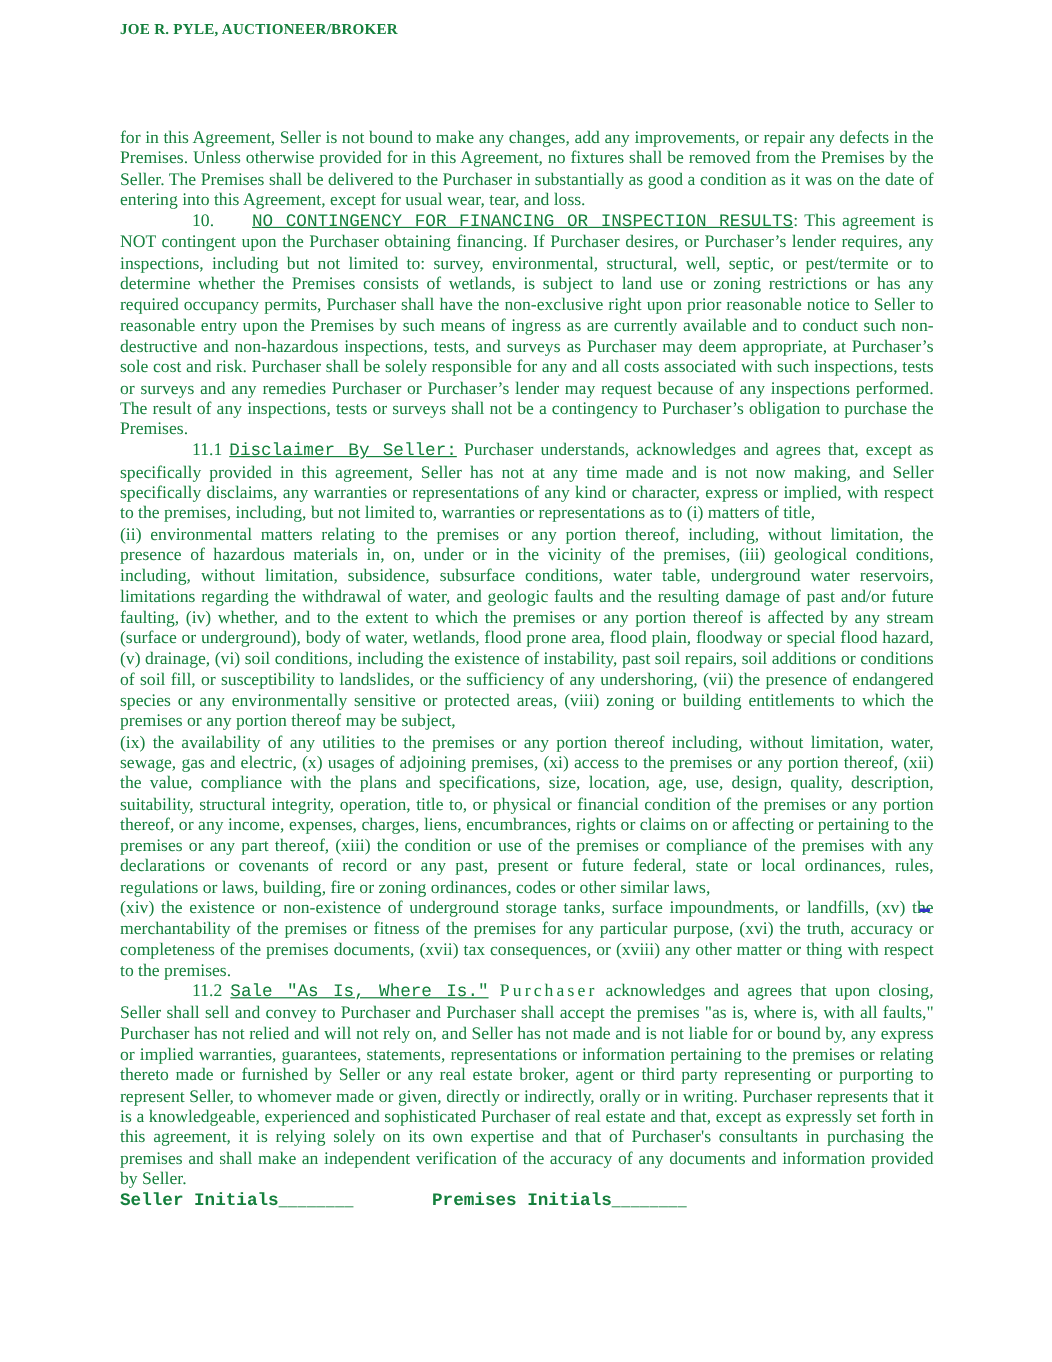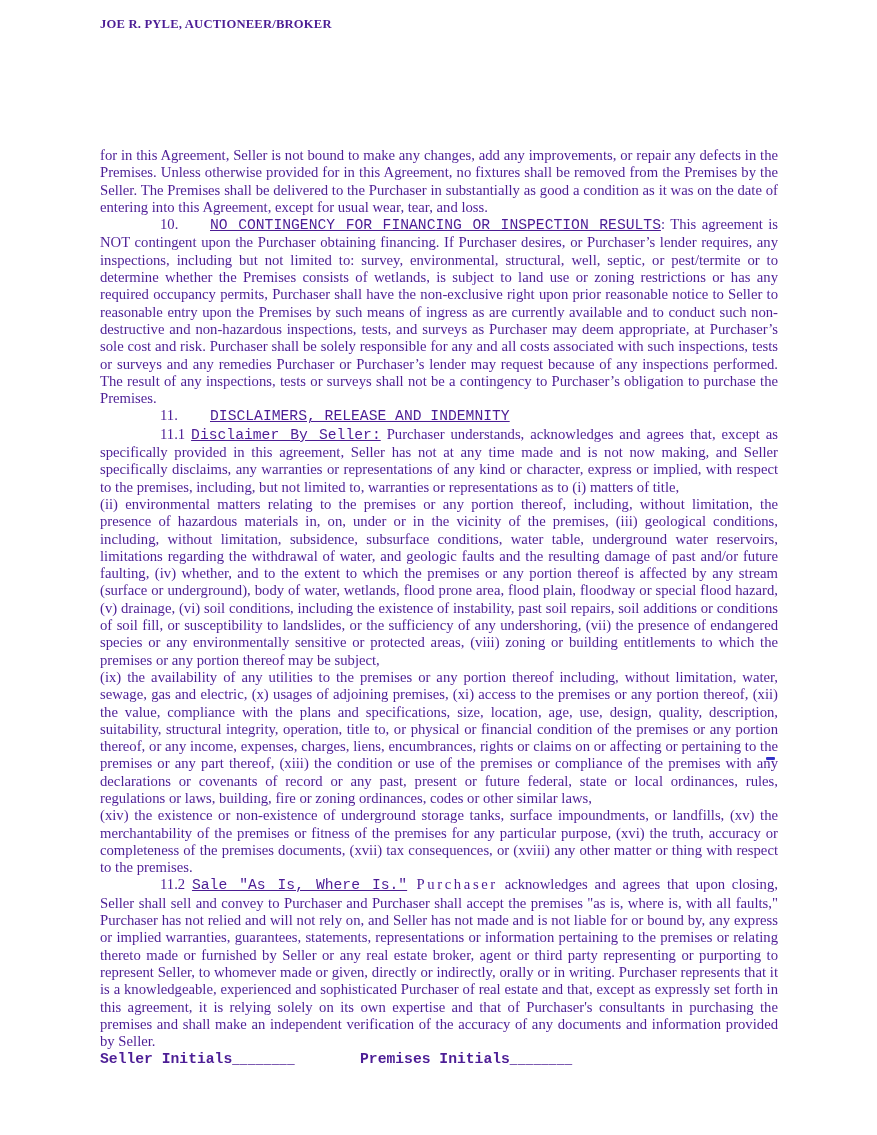--- a/index.html
+++ b/index.html
@@ -1,31 +1,31 @@
 <!DOCTYPE html>
 <html><head>
 <meta charset="utf-8">
 <style>
   html,body{margin:0;padding:0;background:#ffffff;}
   .page{
     position:relative;
     width:837px;height:1135px;
     background:#ffffff;
-    color:#4c1d95;
+    color:#15803d;
     font-family:"Liberation Serif","DejaVu Serif",serif;
     font-size:14.7px;
     line-height:17.3px;
     overflow:hidden;
   }
   .doc-header{
     position:absolute;left:100px;top:16px;
     font-weight:bold;font-size:12.6px;letter-spacing:.2px;
   }
   .content{
-    position:absolute;left:100px;top:107px;width:678px;margin-top:40px;
+    position:absolute;left:100px;top:107px;width:678px;
   }
   .content p{margin:0;text-align:justify;}
   .ind60{text-indent:60px;}
   .tabnum{display:inline-block;width:50px;text-indent:0;}
   .u{text-decoration:underline;font-family:Liberation Mono, monospace;}
   .sub{margin-left:9px;}
   .mt6{margin-top:6px;}
   .mt16{margin-top:16px;}
   .mt17{margin-top:17px;}
   .mt28{margin-top:28px;}
@@ -45,21 +45,20 @@
 <div class="page">
 
   <div class="doc-header">JOE R. PYLE, AUCTIONEER/BROKER</div>
 
   <div class="content">
 
     <p>for in this Agreement, Seller is not bound to make any changes, add any improvements, or repair any defects in the Premises. Unless otherwise provided for in this Agreement, no fixtures shall be removed from the Premises by the Seller.  The Premises shall be delivered to the Purchaser in substantially as good a condition as it was on the date of entering into this Agreement, except for usual wear, tear, and loss.</p>
 
     <p class="ind60 mt17"><span class="tabnum">10.</span><span class="u">NO CONTINGENCY FOR FINANCING OR INSPECTION RESULTS</span><span>: This agreement is NOT contingent upon the Purchaser obtaining financing. If Purchaser desires, or Purchaser’s lender requires, any inspections, including but not limited to: survey, environmental, structural, well, septic, or pest/termite or to determine whether the Premises consists of wetlands, is subject to land use or zoning restrictions or has any required occupancy permits, Purchaser shall have the non-exclusive right upon prior reasonable notice to Seller to reasonable entry upon the Premises by such means of ingress as are currently available and to conduct such non-destructive and non-hazardous inspections, tests, and surveys as Purchaser may deem appropriate, at Purchaser’s sole cost and risk. Purchaser shall be solely responsible for any and all costs associated with such inspections, tests or surveys and any remedies Purchaser or Purchaser’s lender may request because of any inspections performed. The result of any inspections, tests or surveys shall not be a contingency to Purchaser’s obligation to purchase the Premises.</span></p>
 
-    <p class="ind60 mt28"><span class="tabnum">11.</span><span class="u">DISCLAIMERS, RELEASE AND INDEMNITY</span></p>
 
     <p class="ind60 mt16"><span>11.1 </span><span class="u">Disclaimer By Seller:</span><span> Purchaser understands, acknowledges and agrees that, except as specifically provided in this agreement, Seller has not at any time made and is not now making, and Seller specifically disclaims, any warranties or representations of any kind or character, express or implied, with respect to the premises, including, but not limited to, warranties or representations as to (i) matters of title,</span></p>
 
     <p class="sub">(ii) environmental matters relating to the premises or any portion thereof, including, without limitation, the presence of hazardous materials in, on, under or in the vicinity of the premises, (iii) geological conditions, including, without limitation, subsidence, subsurface conditions, water table, underground water reservoirs, limitations regarding the withdrawal of water, and geologic faults and the resulting damage of past and/or future faulting, (iv) whether, and to the extent to which the premises or any portion thereof is affected by any stream (surface or underground), body of water, wetlands, flood prone area, flood plain, floodway or special flood hazard, (v) drainage, (vi) soil conditions, including the existence of instability, past soil repairs, soil additions or conditions of soil fill, or susceptibility to landslides, or the sufficiency of any undershoring, (vii) the presence of endangered species or any environmentally sensitive or protected areas, (viii) zoning or building entitlements to which the premises or any portion thereof may be subject,</p>
 
     <p class="sub mt6">(ix) the availability of any utilities to the premises or any portion thereof including, without limitation, water, sewage, gas and electric, (x) usages of adjoining premises,  (xi) access to the premises or any portion thereof, (xii) the value, compliance with the plans and specifications, size, location, age, use, design, quality, description, suitability, structural integrity, operation, title to, or physical or financial condition of the premises or any portion thereof, or any income, expenses, charges, liens, encumbrances, rights or claims on or affecting or pertaining to the premises or any part thereof, (xiii) the condition or use of the premises or compliance of the premises with any declarations or covenants of record or any past, present or future federal, state or local ordinances, rules, regulations or laws, building, fire or zoning ordinances, codes or other similar laws,</p>
 
     <p class="sub">(xiv) the existence or non-existence of underground storage tanks, surface impoundments, or landfills, (xv) the merchantability of the premises or fitness of the premises for any particular purpose, (xvi) the truth, accuracy or completeness of the premises documents, (xvii) tax consequences, or (xviii) any other matter or thing with respect to the premises.</p>
 
     <p class="ind60 mt17"><span>11.2 </span><span class="u">Sale "As Is, Where Is."</span><span class="lsp"> Purchaser</span><span> acknowledges and agrees that upon closing, Seller shall sell and convey to Purchaser and Purchaser shall accept the premises "as is, where is, with all faults," Purchaser has not relied and will not rely on, and Seller has not made and is not liable for or bound by, any express or implied warranties, guarantees, statements, representations or information pertaining to the premises or relating thereto made or furnished by Seller or any real estate broker, agent or third party representing or purporting to represent Seller, to whomever made or given, directly or indirectly, orally or in writing. Purchaser represents that it is a knowledgeable, experienced and sophisticated Purchaser of real estate and that, except as expressly set forth in this agreement, it is relying solely on its own expertise and that of Purchaser's consultants in purchasing the premises and shall make an independent verification of the accuracy of any documents and information provided by Seller.</span></p>

